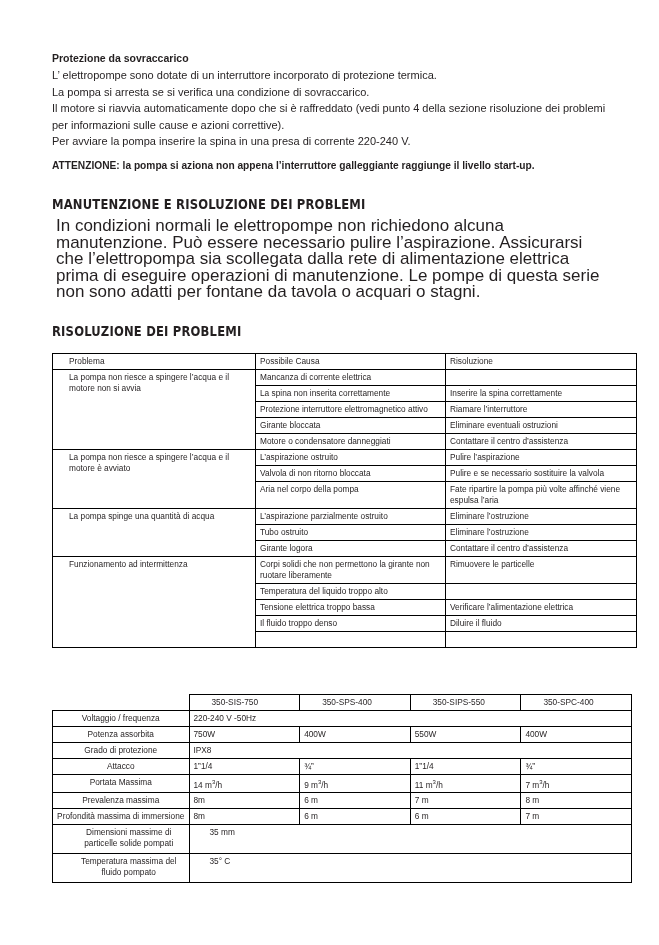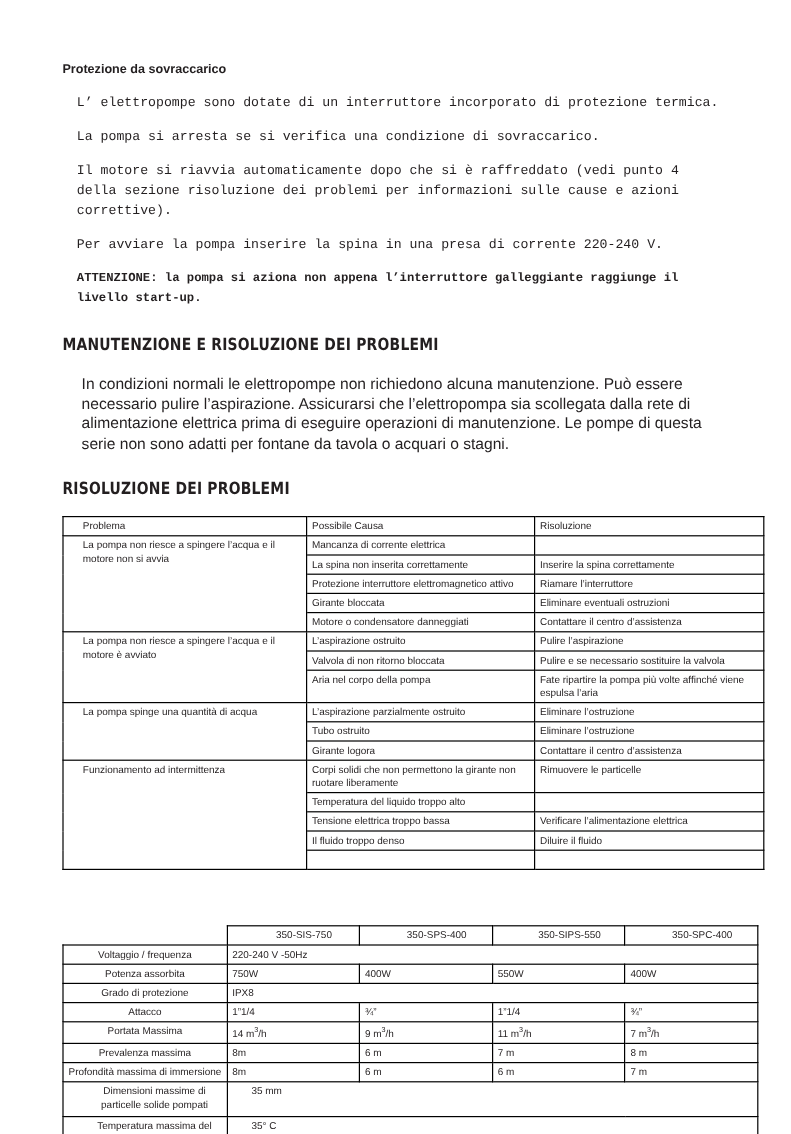--- a/index.html
+++ b/index.html
@@ -32,43 +32,42 @@
   
   .intro-title {
     font-weight: bold;
     font-size: 10.5px;
     line-height: 16px;
     margin: 0 0 1px 0;
   }
   .intro-line {
     font-size: 11px;
     line-height: 16.5px;
-    margin: 12px;
-    font-family: Liberation Mono, monospace;
+    margin: 0;
   }
   .intro-line.bold {
     font-weight: bold;
     font-size: 10.2px;
     margin-top: 8px;
   }
 
   
   .section-heading {
     font-family: "DejaVu Sans Condensed", "Liberation Sans Narrow", "Liberation Sans", sans-serif;
     font-weight: bold;
     font-size: 14px;
     letter-spacing: 0.2px;
     margin: 22px 0 6px 0;
     transform: scaleX(0.92);
     transform-origin: left center;
   }
   .section-body {
-    font-size: 13px;
+    font-size: 17px;
     line-height: 16.5px;
-    margin: 16px;
+    margin: 4px;
     text-align: left;
   }
 
   
   .tbl {
     border-collapse: collapse;
     width: 545px;
     margin-top: 14px;
     table-layout: fixed;
   }
@@ -94,21 +93,21 @@
   }
   .spec td {
     border: 1px solid #000000;
     font-size: 8.3px;
     line-height: 11px;
     padding: 2px 4px;
     vertical-align: top;
   }
   .spec td.label { width: 128px; text-align: center; }
   .spec td.val { text-align: left; width: 113px; }
-  .spec td.head { text-align: center; font-size: 8.3px; padding-left: 22px; }
+  .spec td.head { text-align: left; font-size: 8.3px; padding-left: 22px; }
   .spec td.tall { height: 24px; padding-left: 20px; }
   sup { font-size: 6px; vertical-align: super; }
 
   .nb { border: none !important; }
 </style>
 </head>
 <body>
 
 <div class="page">
   <div class="content">

